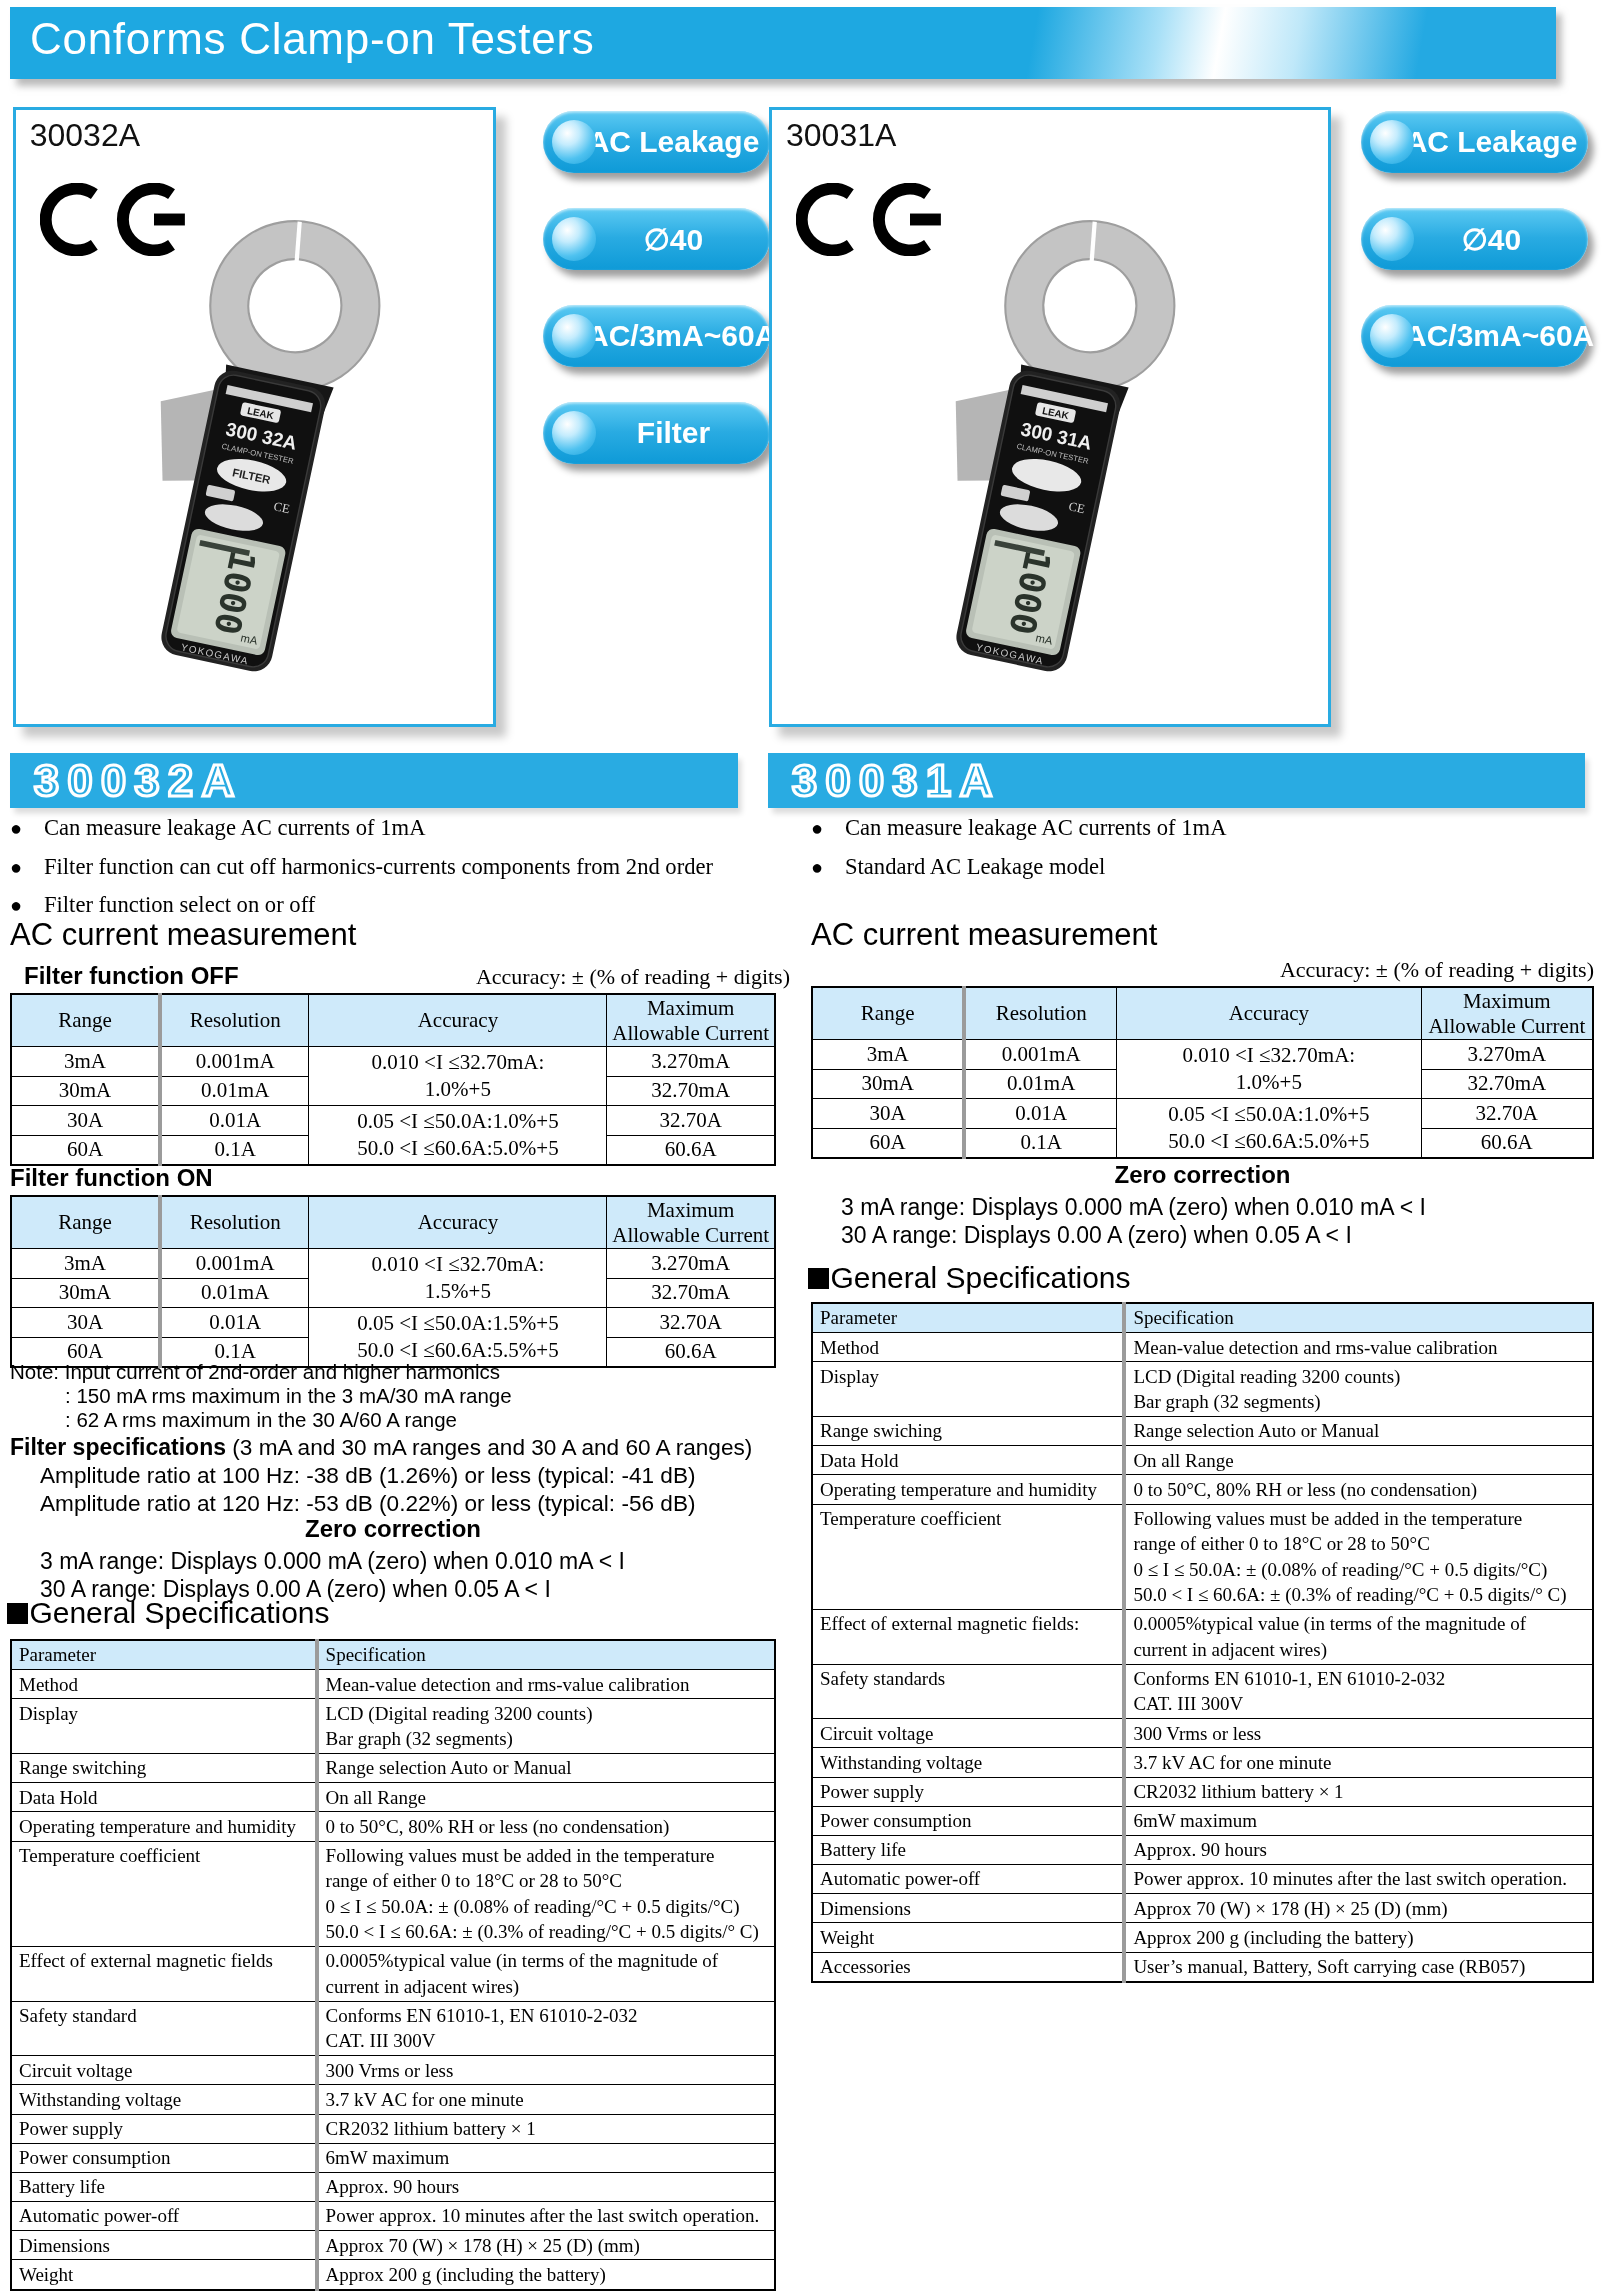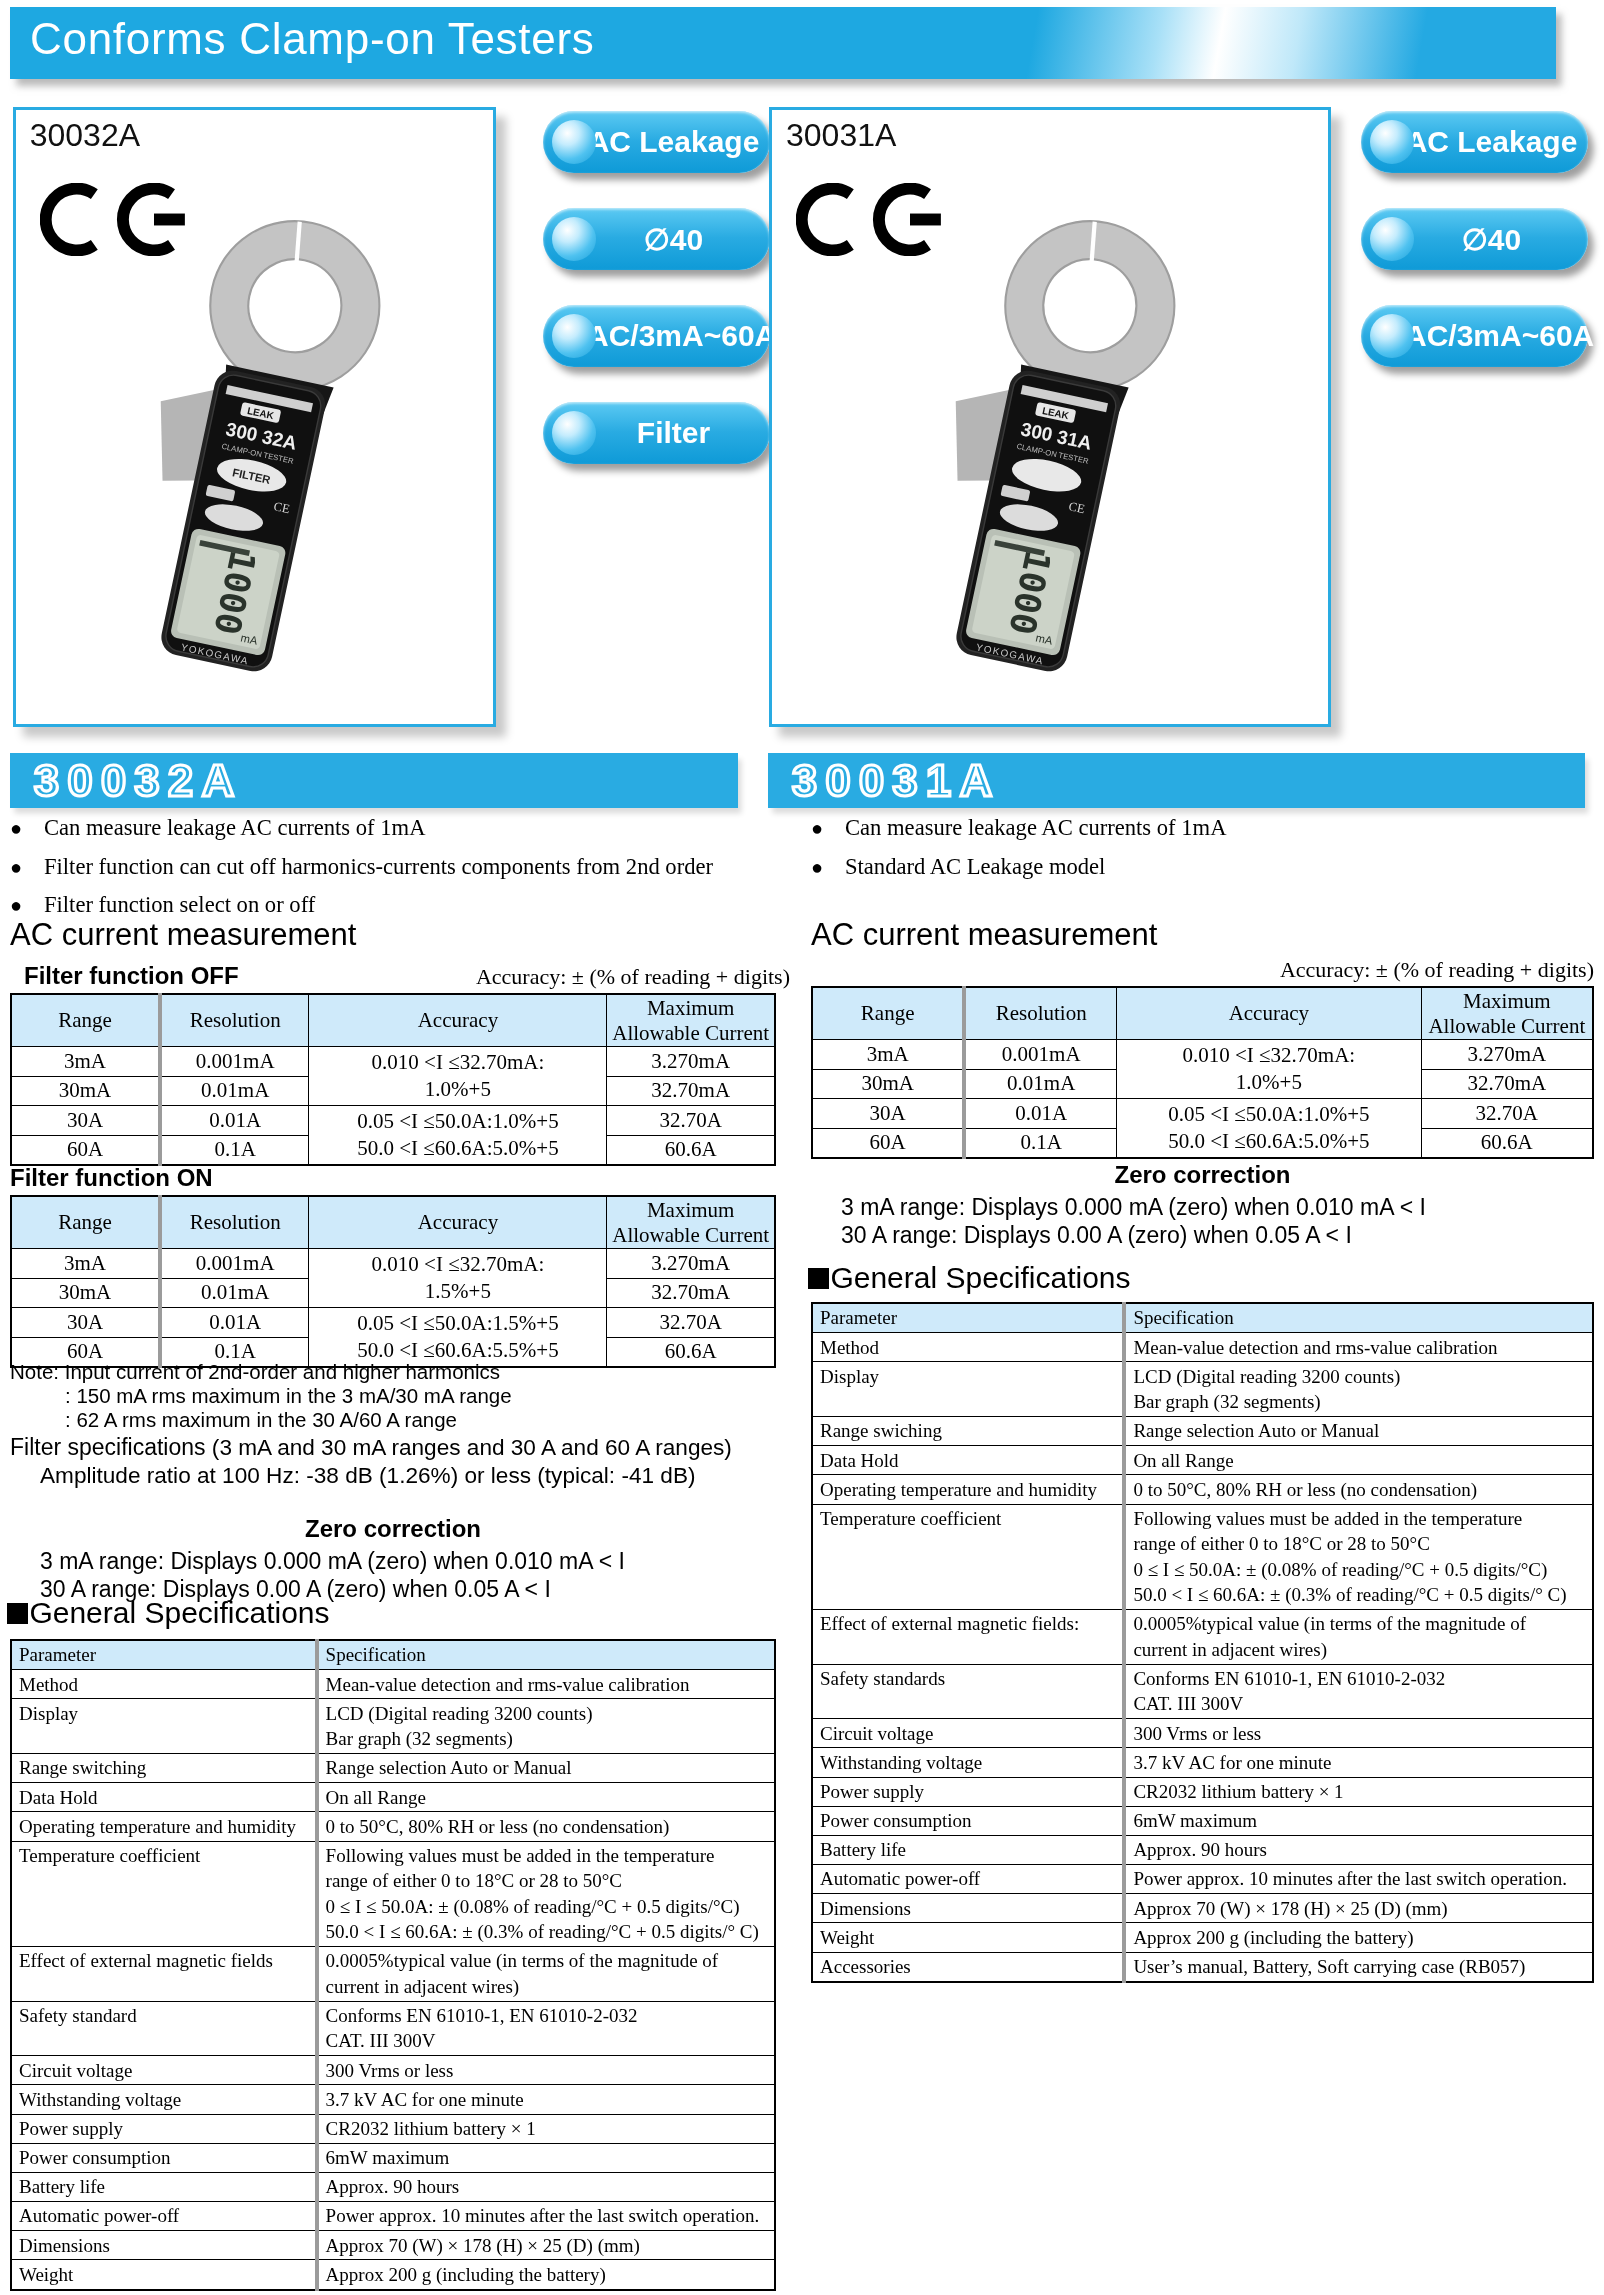--- a/index.html
+++ b/index.html
@@ -71,21 +71,21 @@
   .ac-table td{height:27px;}
   .ac-table th:first-child,.ac-table td.c1{border-right:4.2px solid #9b9b9b;}
   .ac-table td.acc div{line-height:27px;height:27px;}
   .ac-table{border:2.1px solid #000;}
 
   
   .textblock{position:absolute;font:20.5px/24px "Liberation Sans",sans-serif;}
   .notes-left{left:10px;top:1360px;width:766px;}
   .textblock .line.indent2{padding-left:55px;}
   .fspec{position:absolute;left:10px;top:1433px;width:766px;font:22.6px/28px "Liberation Sans",sans-serif;}
-  .fspec .fs-title{font-weight:400;font-size:23px;}
+  .fspec .fs-title{font-weight:700;font-size:23px;}
   .fspec .fs-lines .line{padding-left:30px;}
   .zero{position:absolute;font:23px/28px "Liberation Sans",sans-serif;}
   .zero-left{left:10px;top:1515px;width:766px;}
   .zero-right{left:811px;top:1161px;width:783px;}
   .zero .z-title{font:700 24px "Liberation Sans",sans-serif;margin-bottom:4.2px;text-align:center;}
   .zero .line{padding-left:30px;}
 
   
   .gs-heading{position:absolute;margin:0;font:400 30px "Liberation Sans",sans-serif;display:flex;align-items:center;justify-content:space-between;}
   .gsh-left{left:7px;top:1596px;}
@@ -333,20 +333,21 @@
       <div class="line">Note: Input current of 2nd-order and higher harmonics</div>
       <div class="line indent2">: 150 mA rms maximum in the 3 mA/30 mA range</div>
       <div class="line indent2">: 62 A rms maximum in the 30 A/60 A range</div>
     </div>
 
   <div class="fspec">
     <div><span class="fs-title">Filter specifications</span>
       <span>(3 mA and 30 mA ranges and 30 A and 60 A ranges)</span></div>
     <div class="fs-lines">
         <div class="line">Amplitude ratio at 100 Hz: -38 dB (1.26%) or less (typical: -41 dB)</div>
+        <div class="line">Amplitude ratio at 120 Hz: -53 dB (0.22%) or less (typical: -56 dB)</div>
       </div>
   </div>
 
   <div class="zero zero-left">
     <div class="z-title">Zero correction</div>
     <div>
         <div class="line">3 mA range: Displays 0.000 mA (zero) when 0.010 mA &lt; I</div>
         <div class="line">30 A range: Displays 0.00 A (zero) when 0.05 A &lt; I</div>
       </div>
   </div>

